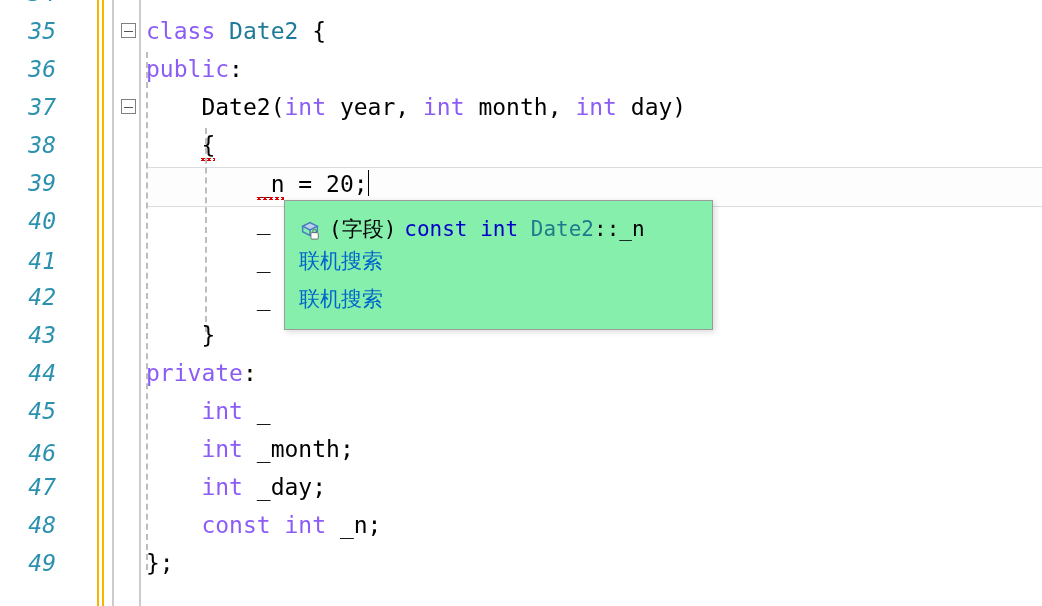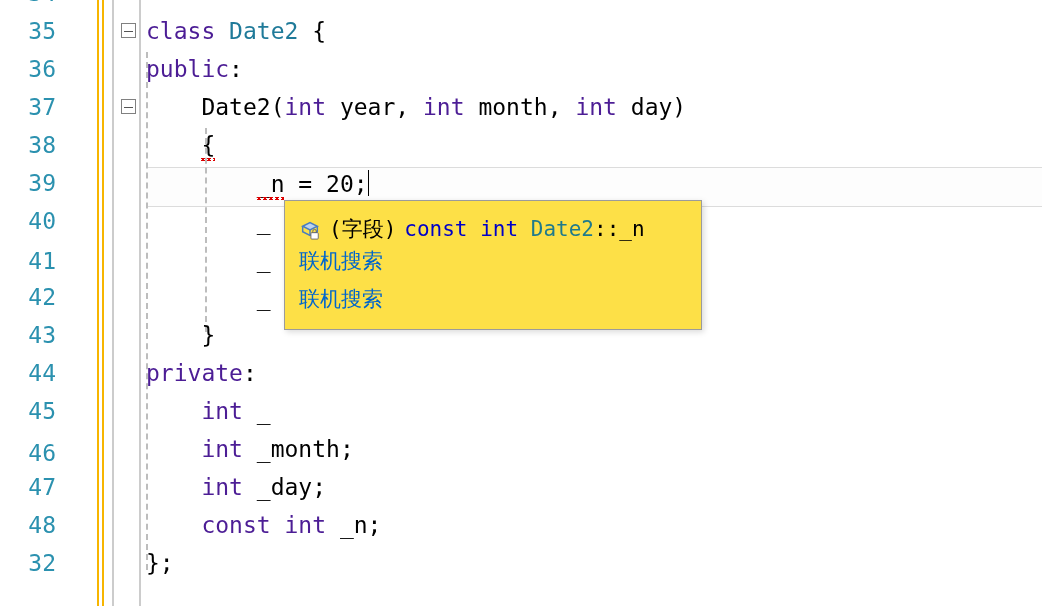--- a/index.html
+++ b/index.html
@@ -1,40 +1,40 @@
 <!DOCTYPE html>
 <html><head>
 <meta charset="utf-8">
 <style>
   html,body{margin:0;padding:0;background:#fff;font-family:Consolas,"Microsoft YaHei",monospace;font-size:23px;}
   .root{position:relative;width:1042px;height:606px;overflow:hidden;}
   .gutter{position:absolute;left:0;top:0;width:62px;height:100%;background:#fff;}
-  .gutter .ln{position:absolute;left:0;width:56px;text-align:right;color:#2b91af;font-size:23px;}
+  .gutter .ln{position:absolute;left:0;width:56px;text-align:right;color:#2b91af;font-size:23px;font-style:italic;}
   .vbar{position:absolute;top:0;width:2px;height:100%;}
   .vbar.orange{background:#f7b500;}
   .vbar.gray{background:#ccc;}
   .foldbox{position:absolute;left:121px;width:13px;height:13px;border:1px solid #808080;background:#fff;}
   .foldbox::before{content:"";position:absolute;left:2px;right:2px;top:50%;height:1px;background:#555;}
   .code{position:absolute;left:146px;top:0;right:0;}
   .line{position:absolute;left:0;right:0;height:38px;white-space:pre;}
-  .kw{color:#4c1d95;}
+  .kw{color:#8b5cf6;}
   .typ{color:#1f7a99;}
   .id{color:#000;}
   .punct{color:#000;}
   .num{color:#000;}
   .member{color:#000000;}
   .guide{position:absolute;top:0;width:0;border-left:2px dashed #bdbdbd;}
   .squiggle{display:inline-block;position:relative;}
   .squiggle::after{content:"";position:absolute;left:0;right:0;bottom:-3px;height:3px;
     background-image:linear-gradient(135deg,transparent 0,transparent 2px,#d00 2px,#d00 3px,transparent 3px),
                      linear-gradient(45deg,transparent 0,transparent 2px,#d00 2px,#d00 3px,transparent 3px);
     background-size:6px 3px;background-repeat:repeat-x;}
   .curline{position:absolute;left:146px;right:0;height:38px;border-top:1px solid #dcdcdc;border-bottom:1px solid #dcdcdc;background:#fdfdfd;}
   .caret{display:inline-block;width:1px;height:26px;background:#000;vertical-align:-4px;}
-  .tooltip{position:absolute;width:399px;border:1px solid #9b9b9b;background:#fde047;box-shadow:2px 2px 6px rgba(0,0,0,.15);padding:10px 3px 12px 14px;font-size:21px;color:#000;}
+  .tooltip{position:absolute;width:399px;border:1px solid #9b9b9b;background:#86efac;box-shadow:2px 2px 6px rgba(0,0,0,.15);padding:10px 14px 12px 14px;font-size:21px;color:#000;}
   .tooltip .row{display:flex;align-items:center;gap:8px;margin:4px 0;}
   .tooltip .link{color:#0066cc;cursor:pointer;}
   .tooltip .sig .kw2{color:#0000c8;}
   .tooltip .sig .cls{color:#1f7a8c;}
   .icon-field{width:22px;height:22px;flex:0 0 22px;position:relative;}
   .icon-field svg{width:22px;height:22px;display:block;}
 </style>
 </head>
 <body>
 
@@ -49,21 +49,21 @@
     <div class="ln" style="top:170px">39</div>
     <div class="ln" style="top:208px">40</div>
     <div class="ln" style="top:248px">41</div>
     <div class="ln" style="top:284px">42</div>
     <div class="ln" style="top:322px">43</div>
     <div class="ln" style="top:360px">44</div>
     <div class="ln" style="top:398px">45</div>
     <div class="ln" style="top:440px">46</div>
     <div class="ln" style="top:474px">47</div>
     <div class="ln" style="top:512px">48</div>
-    <div class="ln" style="top:550px">32</div>
+    <div class="ln" style="top:550px">49</div>
   </div>
 
   <div class="vbar orange" style="left:97px"></div>
   <div class="vbar orange" style="left:102px"></div>
   <div class="vbar gray" style="left:112px"></div>
   <div class="vbar gray" style="left:139px"></div>
 
   <div class="foldbox" style="top:23px"></div>
   <div class="foldbox" style="top:99px"></div>
 

